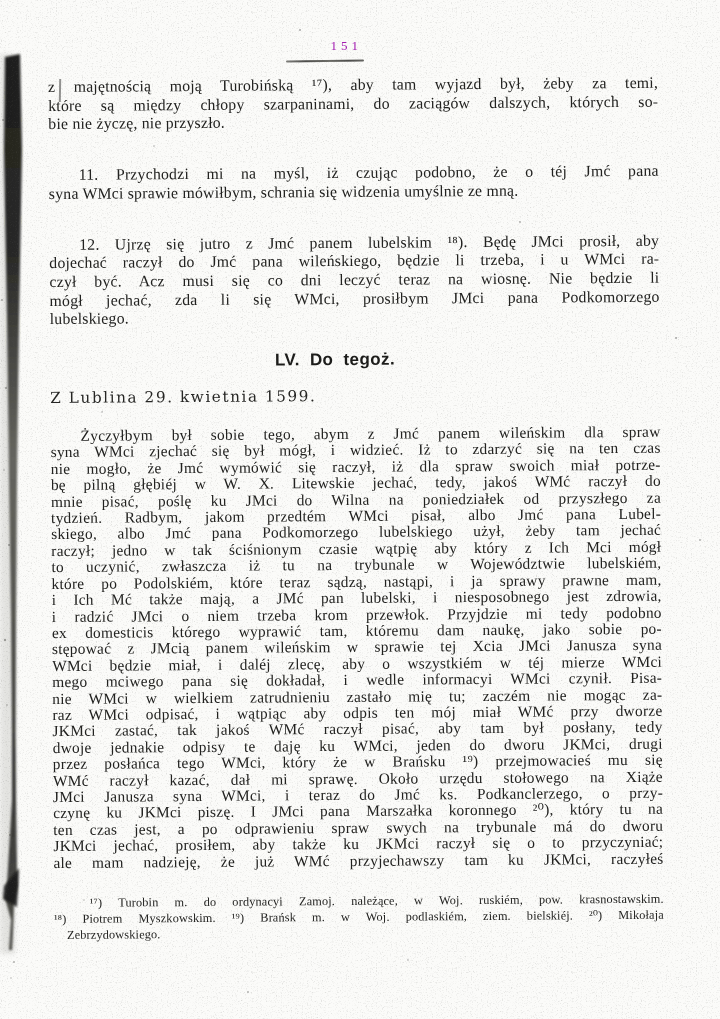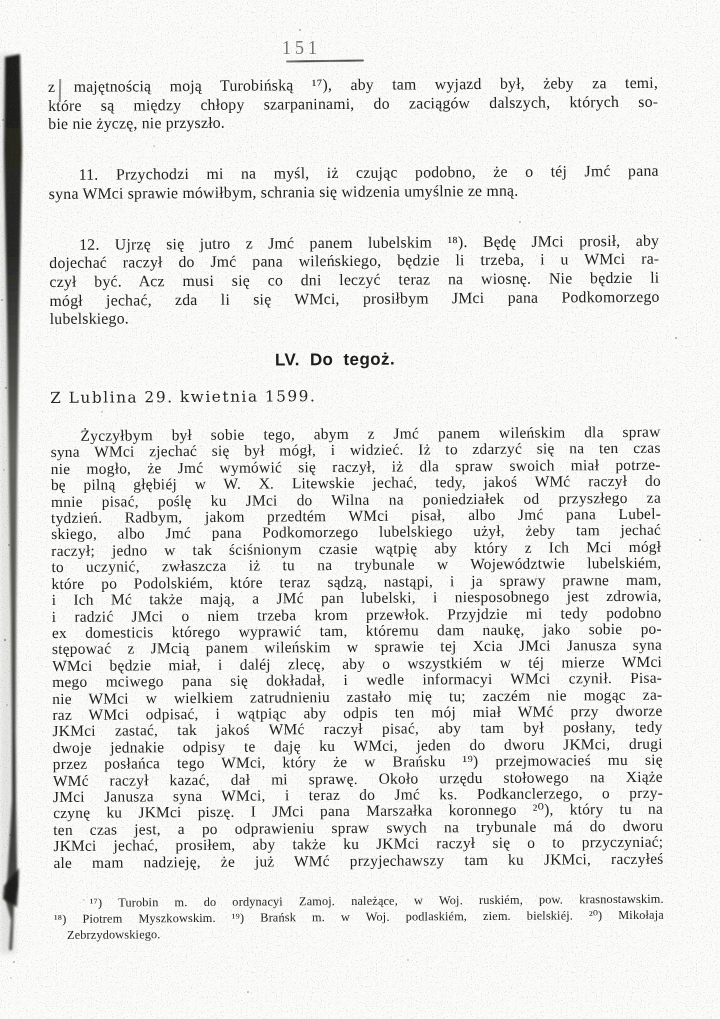--- a/index.html
+++ b/index.html
@@ -15,23 +15,23 @@
   }
   #scan-page{
     position:absolute; inset:0;
     width:720px; height:1019px;
     font-family:"Liberation Serif","DejaVu Serif",serif;
     color:var(--ink);
   }
   
   #pageno{
     position:absolute; left:282px; top:38px; width:80px;
-    text-align:left;
-    font-size:18px; letter-spacing:4px;
-    color:#737373;
+    text-align:right;
+    font-size:13px; letter-spacing:4px;
+    color:#a21caf;
   }
   #pageno-rule{
     position:absolute; left:286px; top:60px; width:78px; height:2px;
     background:linear-gradient(90deg,#6a6a66,#2e2e2c 25%,#55554f 55%,#30302e 80%,#4c4c48);
     transform:rotate(-0.7deg);
     border-radius:1px; opacity:.85;
   }
   
   #textblock{
     position:absolute; left:48px; top:78px; width:610px;

